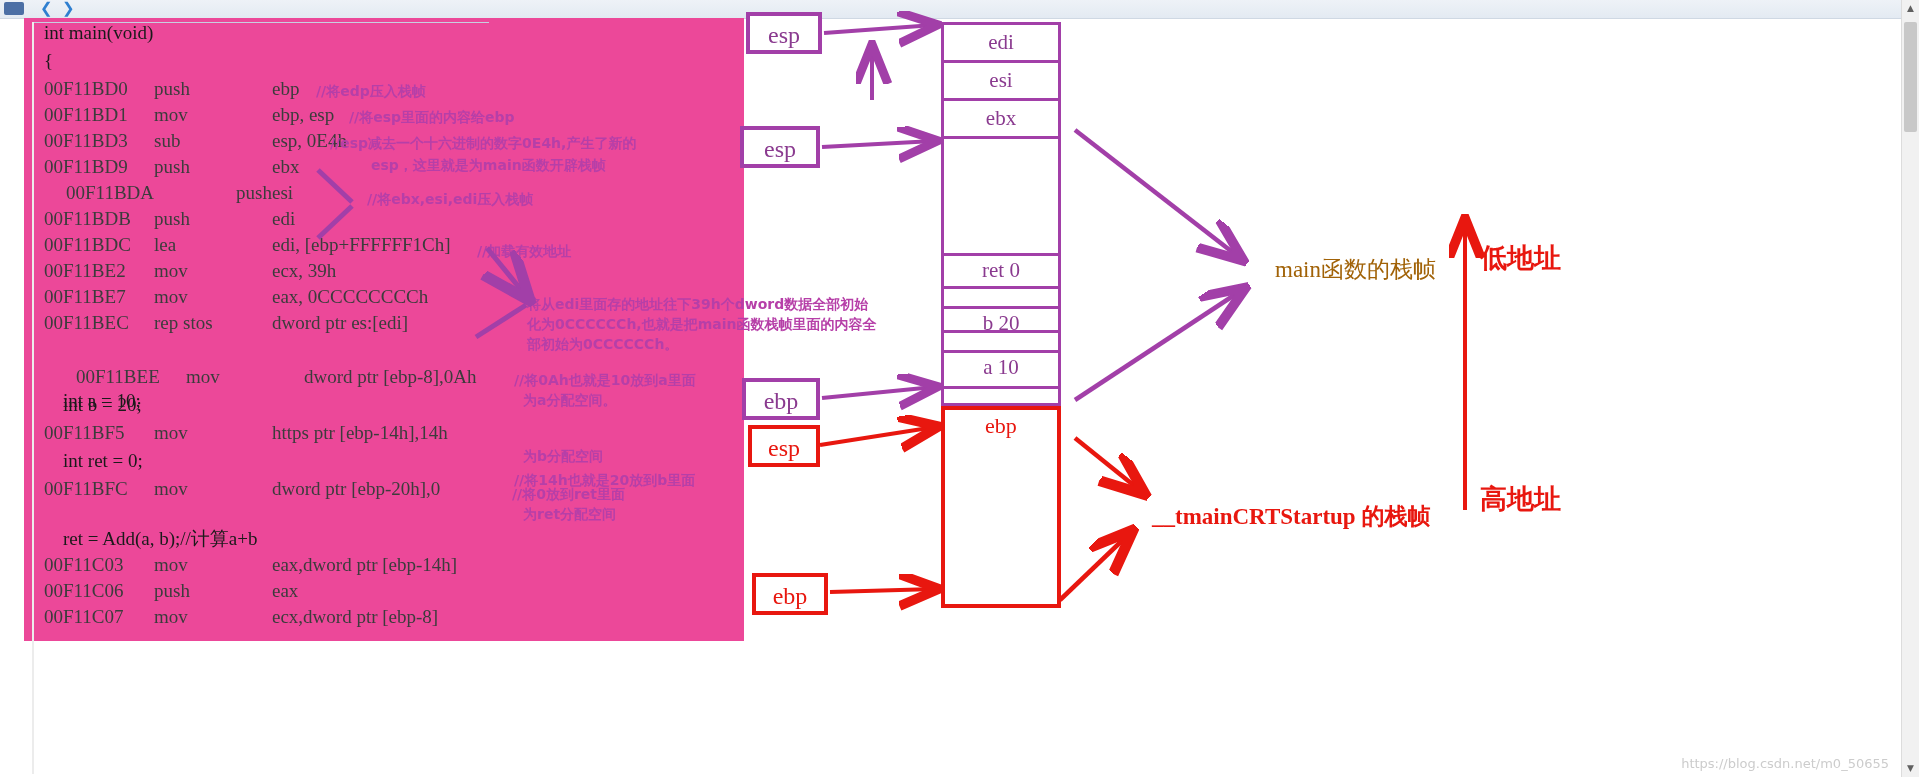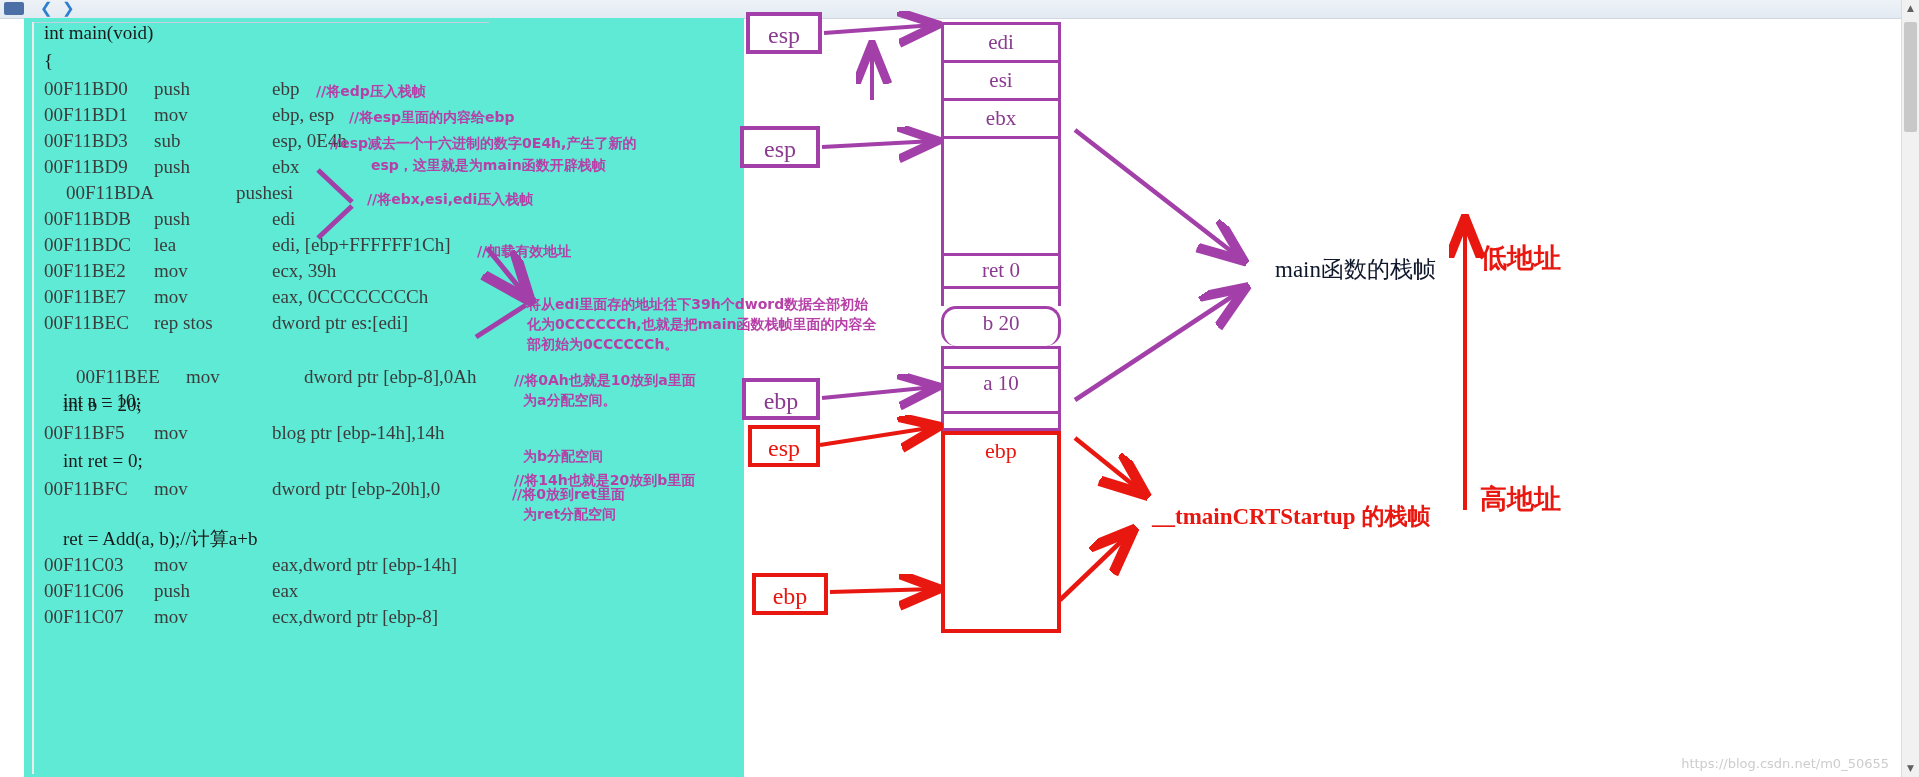--- a/index.html
+++ b/index.html
@@ -39,22 +39,22 @@
   }
   #scrollbar .up{top:0;}
   #scrollbar .down{bottom:0;}
   #scrollbar .thumb{
     position:absolute;left:2px;top:22px;width:13px;height:110px;
     background:#c8c8c8;border-radius:2px;
   }
 
   
   #codepane{
-    position:absolute;left:24px;top:18px;width:720px;height:759px;
-    background:#5eead4;
+    position:absolute;left:24px;top:18px;width:720px;height:623px;
+    background:#ec4899;
   }
   #codepane .guide{
     position:absolute;left:8px;top:4px;width:0;height:752px;
     border-left:2px solid #ececec;
   }
   #codepane .topline{
     position:absolute;left:10px;top:4px;width:455px;height:0;
     border-top:1px solid #c8cfe0;
   }
   .codeline{
@@ -122,21 +122,21 @@
     border:4px solid #e8170f;border-top:none;
   }
 
   
   .annot{
     position:absolute;
     font-family:"DejaVu Sans", sans-serif;
     font-size:27px;
     white-space:pre;
   }
-  .annot.purple{color:#0f172a;font-family:"Liberation Serif",serif;font-size:23px;}
+  .annot.purple{color:#a16207;font-family:"Liberation Serif",serif;font-size:23px;}
   .annot.red{color:#e8170f;font-weight:bold;}
 
   
   #watermark{
     position:absolute;right:30px;bottom:6px;
     color:#cccccc;font-size:13px;
     font-family:"DejaVu Sans",sans-serif;
   }
 
   
@@ -171,21 +171,21 @@
   <div class="codeline" style="top:164px;text-align:right;"><span class="addr">00F11BDA</span><span class="mnem">push</span><span class="ops">esi</span></div>
   <div class="codeline" style="top:190px;"><span class="addr">00F11BDB</span><span class="mnem">push</span><span class="ops">edi</span></div>
   <div class="codeline" style="top:216px;"><span class="addr">00F11BDC</span><span class="mnem">lea</span><span class="ops">edi, [ebp+FFFFFF1Ch]</span></div>
   <div class="codeline" style="top:242px;"><span class="addr">00F11BE2</span><span class="mnem">mov</span><span class="ops">ecx, 39h</span></div>
   <div class="codeline" style="top:268px;"><span class="addr">00F11BE7</span><span class="mnem">mov</span><span class="ops">eax, 0CCCCCCCCh</span></div>
   <div class="codeline" style="top:294px;"><span class="addr">00F11BEC</span><span class="mnem">rep stos</span><span class="ops">dword ptr es:[edi]</span></div>
 
   <div class="codeline" style="top:332px;margin-top:40px;"><span class="srcline">    int a = 10;</span></div>
   <div class="codeline" style="top:348px;margin-left:32px;"><span class="addr">00F11BEE</span><span class="mnem">mov</span><span class="ops">dword ptr [ebp-8],0Ah</span></div>
   <div class="codeline" style="top:376px;"><span class="srcline">    int b = 20;</span></div>
-  <div class="codeline" style="top:404px;"><span class="addr">00F11BF5</span><span class="mnem">mov</span><span class="ops">blog ptr [ebp-14h],14h</span></div>
+  <div class="codeline" style="top:404px;"><span class="addr">00F11BF5</span><span class="mnem">mov</span><span class="ops">https ptr [ebp-14h],14h</span></div>
   <div class="codeline" style="top:432px;"><span class="srcline">    int ret = 0;</span></div>
   <div class="codeline" style="top:460px;"><span class="addr">00F11BFC</span><span class="mnem">mov</span><span class="ops">dword ptr [ebp-20h],0</span></div>
 
   <div class="codeline" style="top:508px;"><span class="srcline">    ret = Add(a, b);//计算a+b</span></div>
   <div class="codeline" style="top:536px;"><span class="addr">00F11C03</span><span class="mnem">mov</span><span class="ops">eax,dword ptr [ebp-14h]</span></div>
   <div class="codeline" style="top:562px;"><span class="addr">00F11C06</span><span class="mnem">push</span><span class="ops">eax</span></div>
   <div class="codeline" style="top:588px;"><span class="addr">00F11C07</span><span class="mnem">mov</span><span class="ops">ecx,dword ptr [ebp-8]</span></div>
 </div>
 
 <div class="cmt" style="left:316px;top:81px;">//将edp压入栈帧</div>
@@ -212,23 +212,23 @@
 <div class="regbox red" style="left:748px;top:425px;width:72px;height:42px;line-height:38px;">esp</div>
 <div class="regbox red" style="left:752px;top:573px;width:76px;height:42px;line-height:38px;">ebp</div>
 
 <div id="stack">
   <div class="cell" style="height:38px;line-height:34px;">edi</div>
   <div class="cell" style="height:38px;line-height:34px;">esi</div>
   <div class="cell" style="height:38px;line-height:34px;">ebx</div>
   <div class="cell" style="height:117px;"></div>
   <div class="cell" style="height:33px;line-height:29px;">ret 0</div>
   <div class="cell" style="height:20px;"></div>
-  <div class="cell" style="height:40px;line-height:29px;border-radius:15px;">b  20</div>
+  <div class="cell" style="height:24px;line-height:29px;">b  20</div>
   <div class="cell" style="height:20px;"></div>
-  <div class="cell" style="height:45px;line-height:29px;">a  10</div>
+  <div class="cell" style="height:36px;line-height:29px;">a  10</div>
   <div class="cell last" style="height:20px;"></div>
   <div class="cell redcell" style="height:37px;line-height:31px;font-size:22px;">ebp</div>
   <div class="cell redbottom" style="height:165px;"></div>
 </div>
 
 <div class="annot purple" style="left:1275px;top:254px;">main函数的栈帧</div>
 <div class="annot purple" style="left:1152px;top:501px;color:#e8170f;font-weight:bold;">__tmainCRTStartup 的栈帧</div>
 <div class="annot red" style="left:1480px;top:240px;">低地址</div>
 <div class="annot red" style="left:1480px;top:481px;">高地址</div>
 

